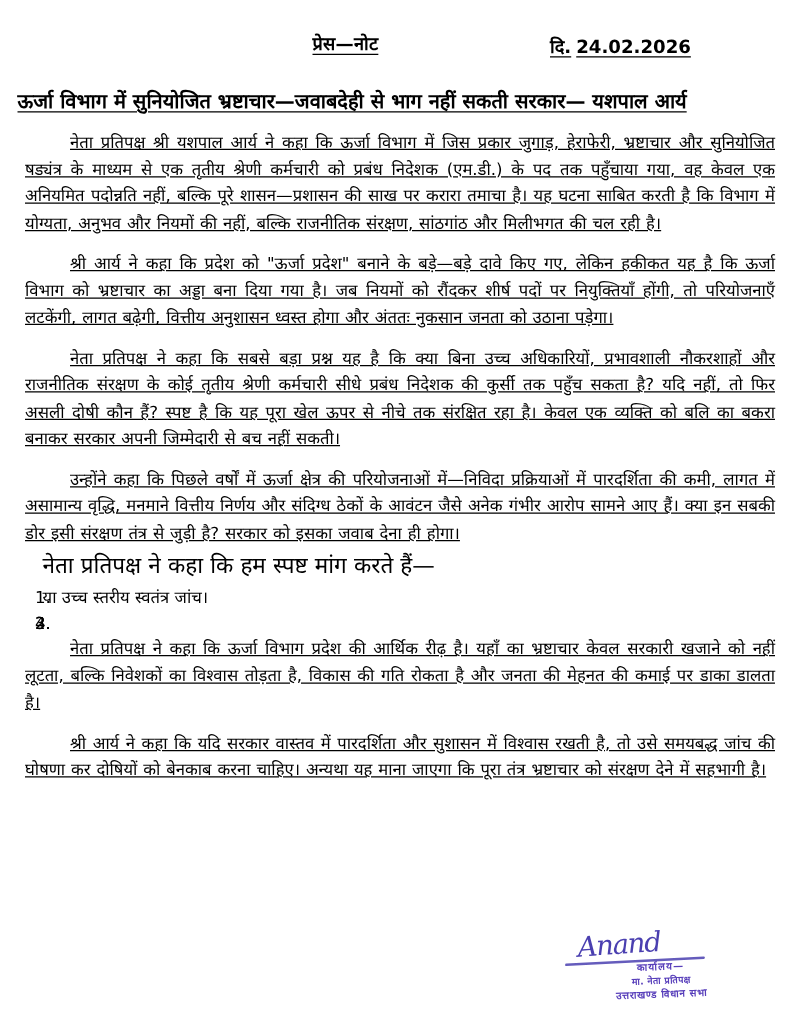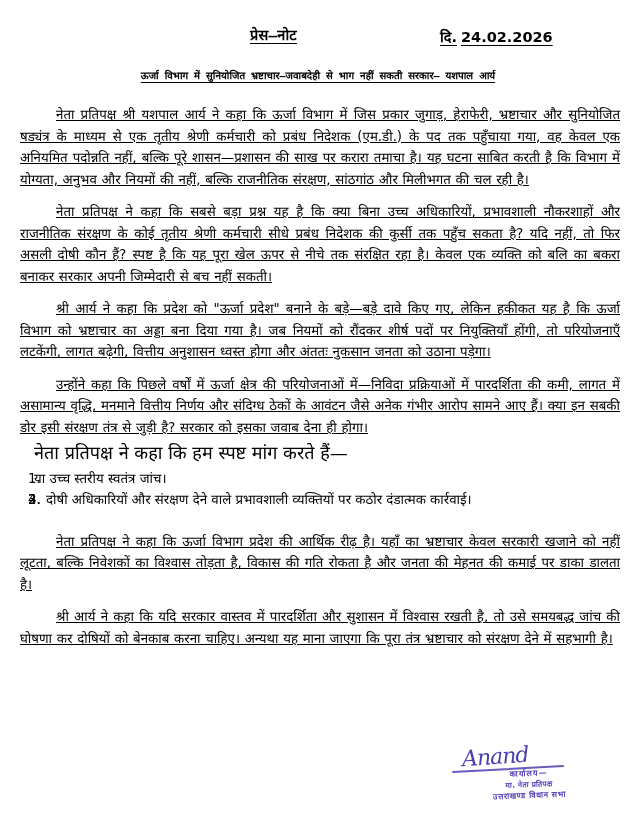--- a/index.html
+++ b/index.html
@@ -35,48 +35,45 @@
   .press-note {
     position: absolute;
     left: 230px;
     top: 24px;
     font-size: 14.5px;
     font-weight: bold;
     text-decoration: underline;
     text-underline-offset: 3px;
     letter-spacing: 0.2px;
     white-space: nowrap;
-    font-family: Liberation Mono, monospace;
   }
   .date-line {
     position: absolute;
     left: 420px;
     top: 26px;
     font-size: 14.5px;
     font-weight: bold;
     text-decoration: underline;
     text-underline-offset: 3px;
     white-space: nowrap;
   }
   .date-label { margin-right: 4px; }
 
   
   .doc-title {
     position: absolute;
     left: 14px;
     top: 70px;
     width: 608px;
-    font-size: 10px;
-    font-weight: bold;
-    text-align: center;
+    font-size: 16px;
+    font-weight: bold;
     text-decoration: underline;
     text-underline-offset: 3px;
     line-height: 1.4;
     white-space: nowrap;
-    font-family: Liberation Mono, monospace;
   }
 
   
   .body-area {
     position: absolute;
     left: 20px;
     top: 104px;
     width: 600px;
   }
 
@@ -185,42 +182,41 @@
       <span class="date-label">दि.</span><span>24.02.2026</span>
     </div>
   </div>
 
   <div class="doc-title">ऊर्जा विभाग में सुनियोजित भ्रष्टाचार—जवाबदेही से भाग नहीं सकती सरकार— यशपाल आर्य</div>
 
   <div class="body-area">
 
     <p class="para">नेता प्रतिपक्ष श्री यशपाल आर्य ने कहा कि ऊर्जा विभाग में जिस प्रकार जुगाड़, हेराफेरी, भ्रष्टाचार और सुनियोजित षड्यंत्र के माध्यम से एक तृतीय श्रेणी कर्मचारी को प्रबंध निदेशक (एम.डी.) के पद तक पहुँचाया गया, वह केवल एक अनियमित पदोन्नति नहीं, बल्कि पूरे शासन—प्रशासन की साख पर करारा तमाचा है। यह घटना साबित करती है कि विभाग में योग्यता, अनुभव और नियमों की नहीं, बल्कि राजनीतिक संरक्षण, सांठगांठ और मिलीभगत की चल रही है।</p>
 
+    <p class="para">श्री आर्य ने कहा कि प्रदेश को "ऊर्जा प्रदेश" बनाने के बड़े—बड़े दावे किए गए, लेकिन हकीकत यह है कि ऊर्जा विभाग को भ्रष्टाचार का अड्डा बना दिया गया है। जब नियमों को रौंदकर शीर्ष पदों पर नियुक्तियाँ होंगी, तो परियोजनाएँ लटकेंगी, लागत बढ़ेगी, वित्तीय अनुशासन ध्वस्त होगा और अंततः नुकसान जनता को उठाना पड़ेगा।</p>
+
     <p class="para">नेता प्रतिपक्ष ने कहा कि सबसे बड़ा प्रश्न यह है कि क्या बिना उच्च अधिकारियों, प्रभावशाली नौकरशाहों और राजनीतिक संरक्षण के कोई तृतीय श्रेणी कर्मचारी सीधे प्रबंध निदेशक की कुर्सी तक पहुँच सकता है? यदि नहीं, तो फिर असली दोषी कौन हैं? स्पष्ट है कि यह पूरा खेल ऊपर से नीचे तक संरक्षित रहा है। केवल एक व्यक्ति को बलि का बकरा बनाकर सरकार अपनी जिम्मेदारी से बच नहीं सकती।</p>
-
-    <p class="para">श्री आर्य ने कहा कि प्रदेश को "ऊर्जा प्रदेश" बनाने के बड़े—बड़े दावे किए गए, लेकिन हकीकत यह है कि ऊर्जा विभाग को भ्रष्टाचार का अड्डा बना दिया गया है। जब नियमों को रौंदकर शीर्ष पदों पर नियुक्तियाँ होंगी, तो परियोजनाएँ लटकेंगी, लागत बढ़ेगी, वित्तीय अनुशासन ध्वस्त होगा और अंततः नुकसान जनता को उठाना पड़ेगा।</p>
 
     <p class="para tight">उन्होंने कहा कि पिछले वर्षों में ऊर्जा क्षेत्र की परियोजनाओं में—निविदा प्रक्रियाओं में पारदर्शिता की कमी, लागत में असामान्य वृद्धि, मनमाने वित्तीय निर्णय और संदिग्ध ठेकों के आवंटन जैसे अनेक गंभीर आरोप सामने आए हैं। क्या इन सबकी डोर इसी संरक्षण तंत्र से जुड़ी है? सरकार को इसका जवाब देना ही होगा।</p>
 
     <p class="demand-lead">नेता प्रतिपक्ष ने कहा कि हम स्पष्ट मांग करते हैं—</p>
 
     <ol class="demands">
       <li>
         <span class="num">1.</span>
         <span class="sub-line">या उच्च स्तरीय स्वतंत्र जांच।</span>
       </li>
       <li>
         <span class="num">2.</span>
       </li>
       <li>
         <span class="num">3.</span>
       </li>
       <li>
         <span class="num">4.</span>
-        <span>दोषी अधिकारियों और संरक्षण देने वाले प्रभावशाली व्यक्तियों पर कठोर दंडात्मक कार्रवाई।</span>
       </li>
     </ol>
 
     <div class="spacer-sm"></div>
 
     <p class="para">नेता प्रतिपक्ष ने कहा कि ऊर्जा विभाग प्रदेश की आर्थिक रीढ़ है। यहाँ का भ्रष्टाचार केवल सरकारी खजाने को नहीं लूटता, बल्कि निवेशकों का विश्वास तोड़ता है, विकास की गति रोकता है और जनता की मेहनत की कमाई पर डाका डालता है।</p>
 
     <p class="para">श्री आर्य ने कहा कि यदि सरकार वास्तव में पारदर्शिता और सुशासन में विश्वास रखती है, तो उसे समयबद्ध जांच की घोषणा कर दोषियों को बेनकाब करना चाहिए। अन्यथा यह माना जाएगा कि पूरा तंत्र भ्रष्टाचार को संरक्षण देने में सहभागी है।</p>
 
 

